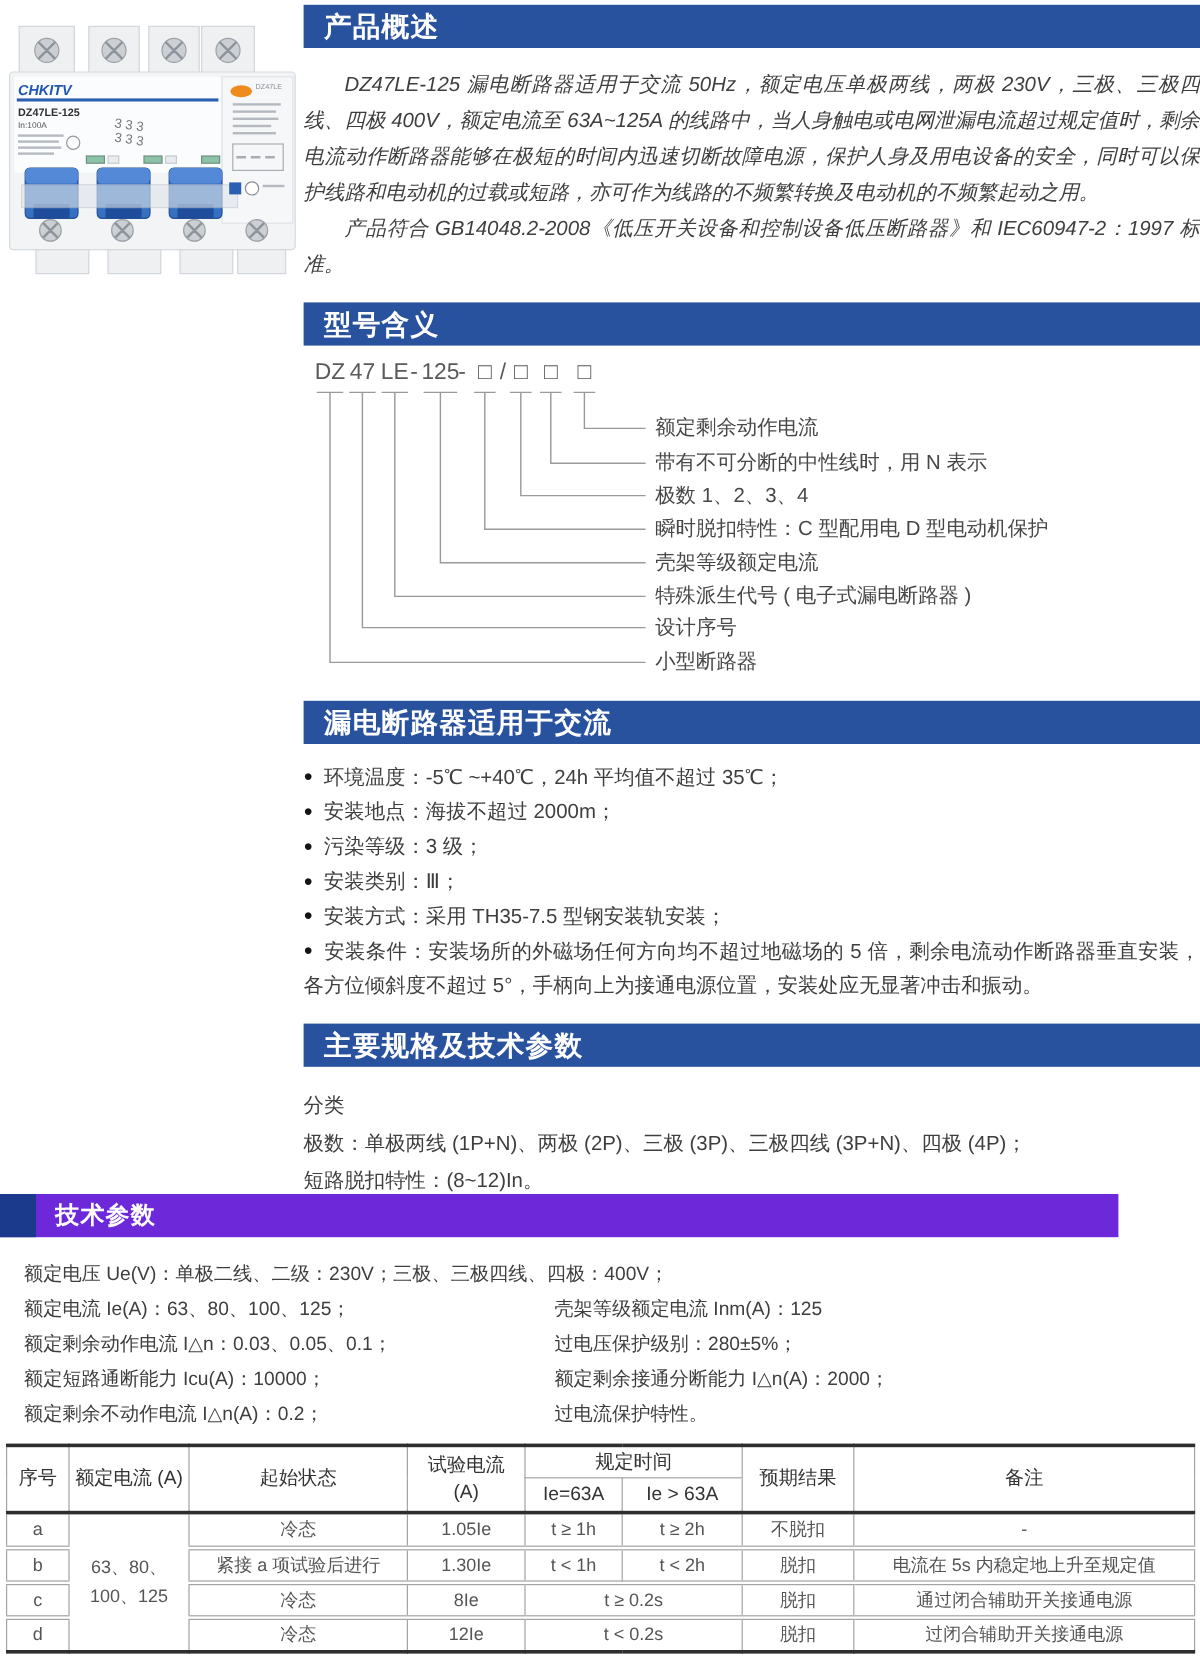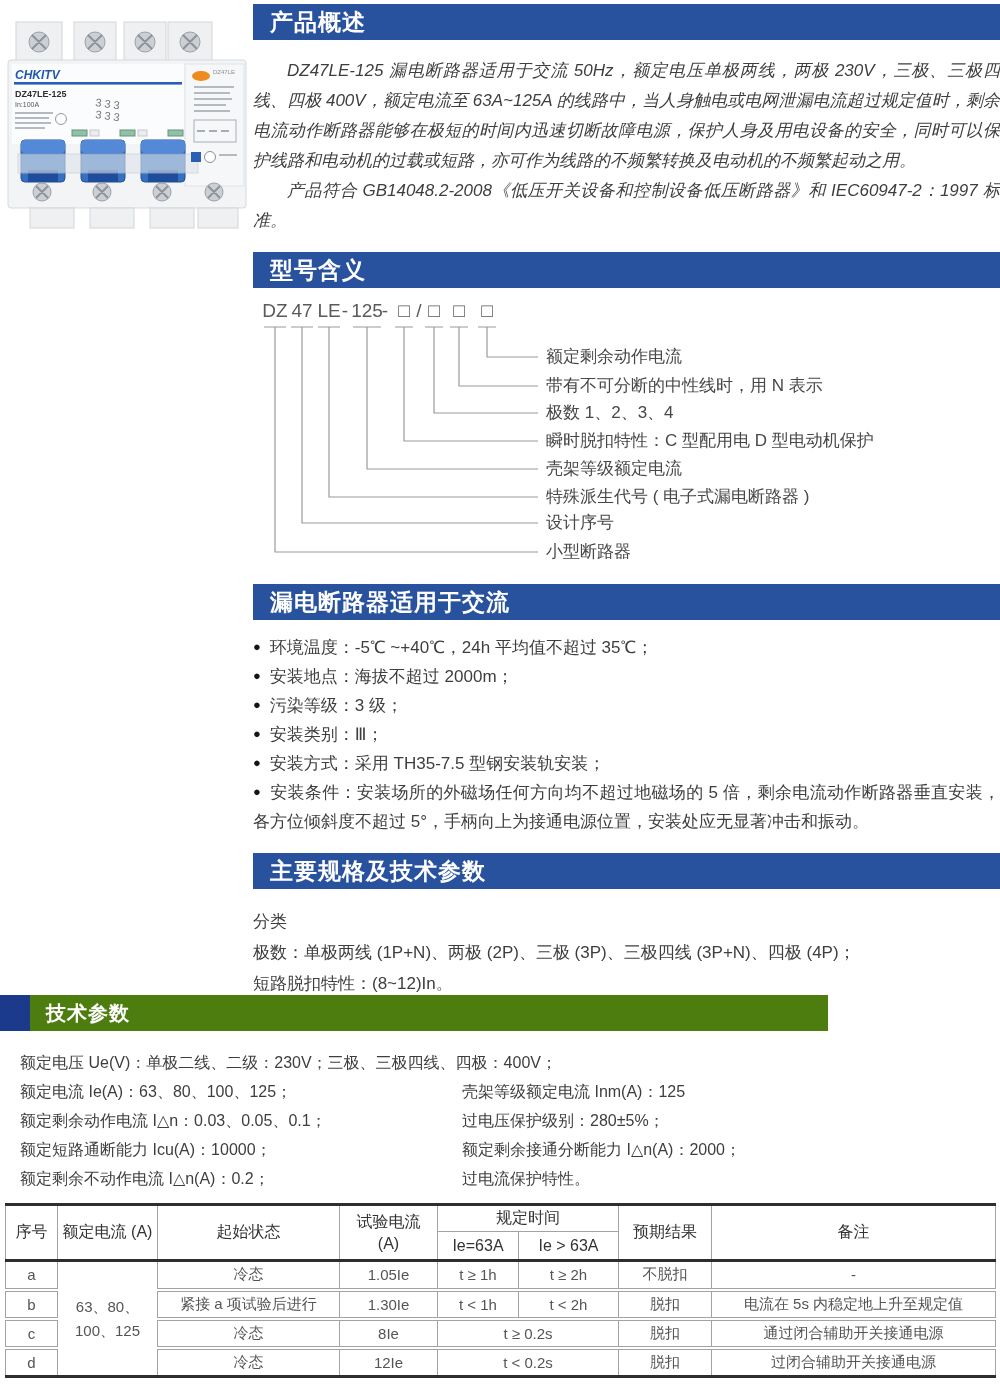--- a/index.html
+++ b/index.html
@@ -44,22 +44,22 @@
   .bullets { list-style:none; margin-top:14px; }
   .bullets li { font-size:17px; line-height:28px; color:#3e3e3e; text-align:justify; }
   .bullets .dot { font-size:13px; color:#141414; margin-right:9px; position:relative; top:-2px; }
 
   
   .spec-lines { margin-top:17px; }
   .spec-line { font-size:17px; line-height:31px; color:#3e3e3e; }
 
   
   .tech-bar {
-    position:absolute; left:0; top:995px; width:828px; height:36px;
-    background:#4d7c0f; color:#fff; font-size:20px; font-weight:bold;
+    position:absolute; left:0; top:995px; width:932px; height:36px;
+    background:#6d28d9; color:#fff; font-size:20px; font-weight:bold;
     line-height:36px; letter-spacing:1px;
   }
   .tech-bar .dark-square { position:absolute; left:0; top:0; width:30px; height:36px; background:#1b3a8c; }
   .tech-bar .tech-title { padding-left:46px; }
   .tech-body { position:absolute; left:8px; top:1048px; width:984px; }
   .tech-line { font-size:16px; line-height:29px; color:#3e3e3e;margin-left:12px; }
   .tech-row { display:flex; }
   .tech-row .tl { width:430px; }
   .tech-row .tr { flex:1; }
 

